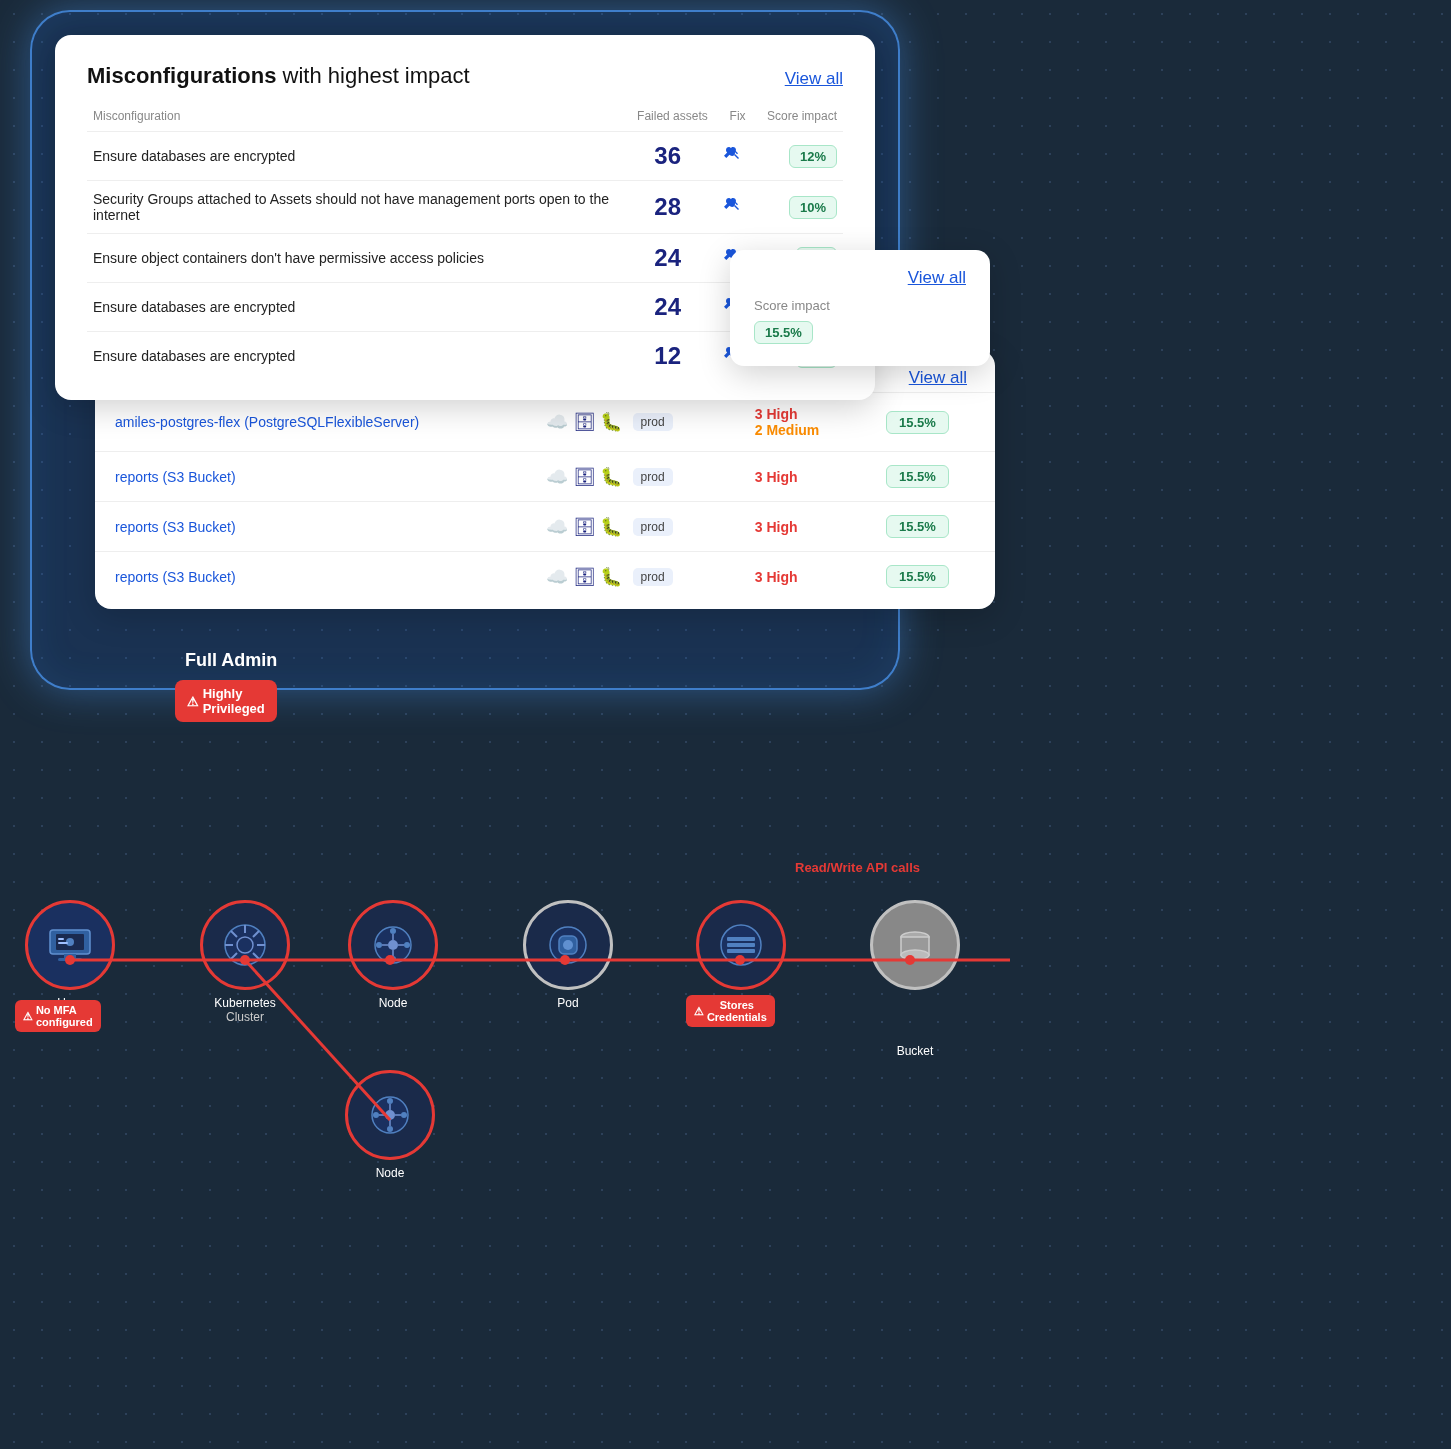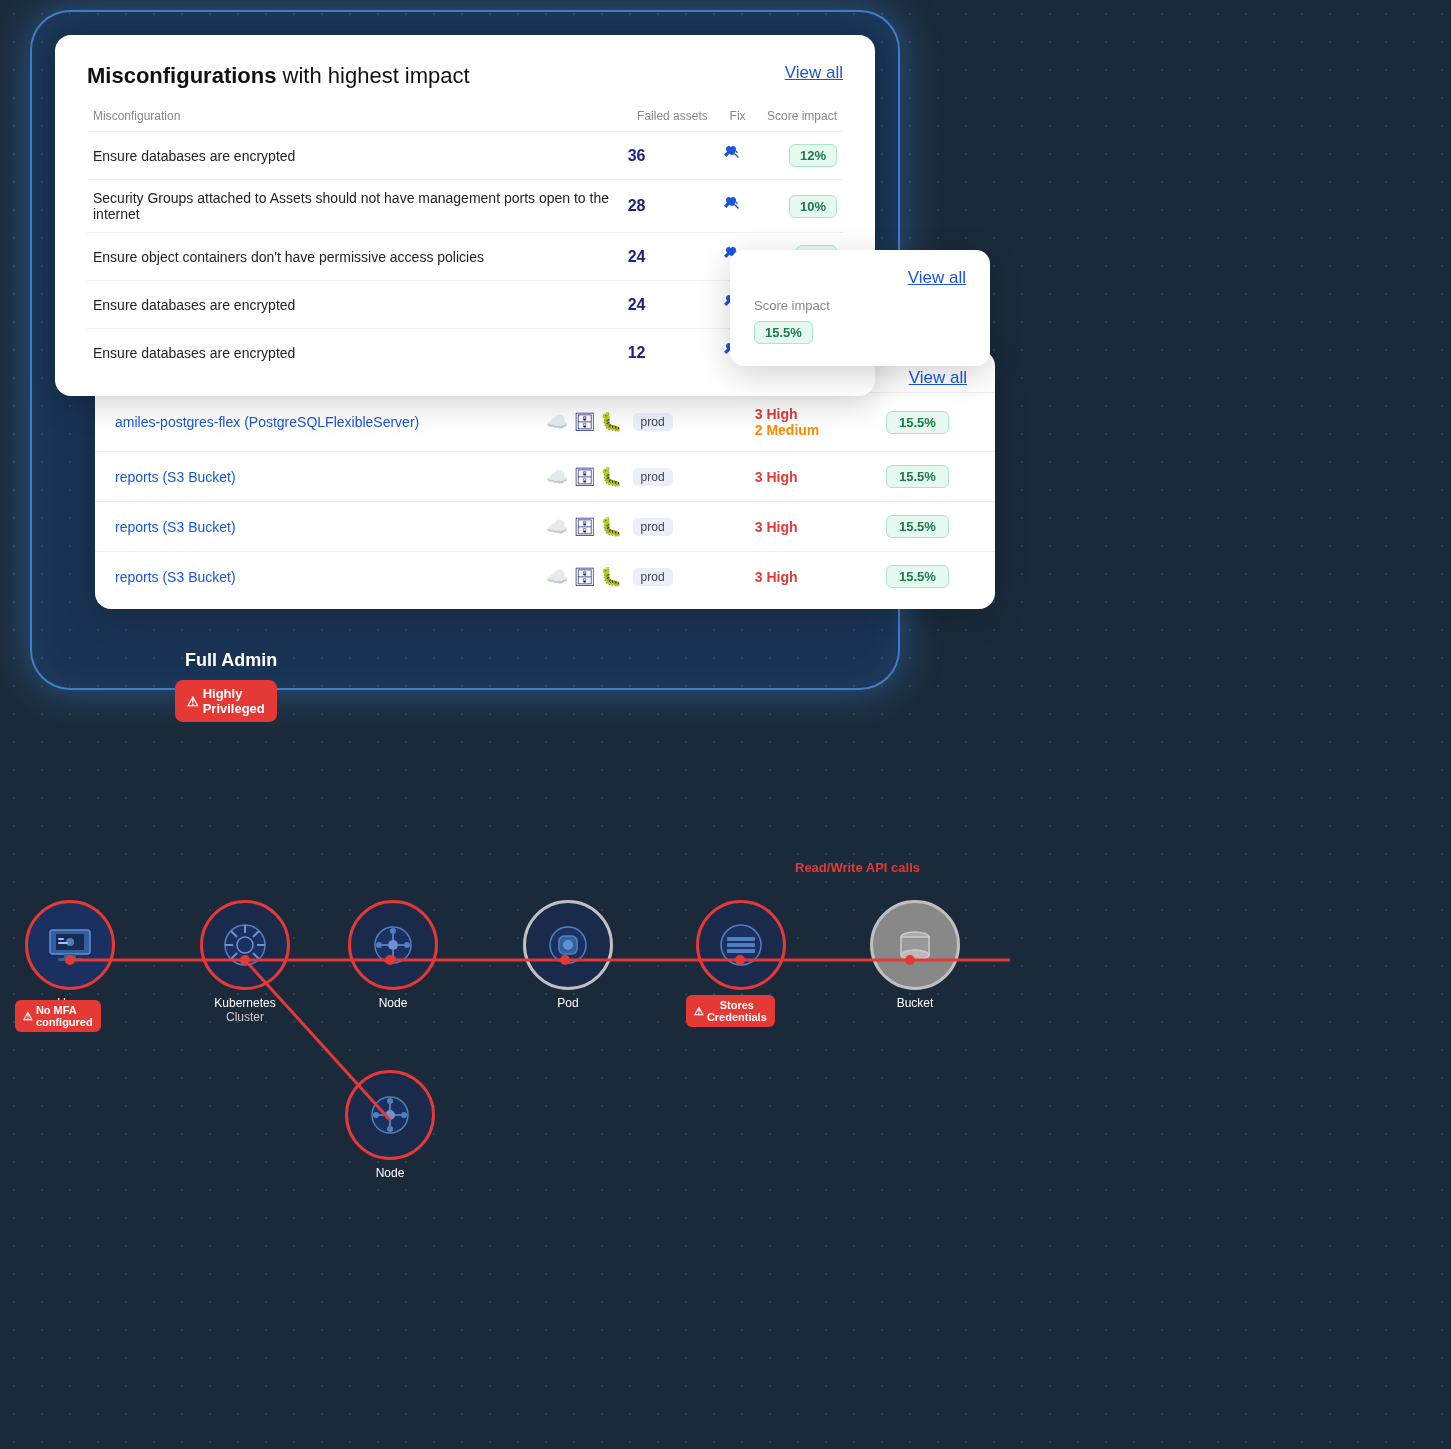--- a/index.html
+++ b/index.html
@@ -52,21 +52,21 @@
       width: 820px;
       background: #fff;
       border-radius: 16px;
       padding: 28px 32px 20px 32px;
       box-shadow: 0 8px 32px rgba(0,0,0,0.18);
       z-index: 10;
     }
 
     .misconfig-header {
       display: flex;
-      align-items: flex-start;
+      align-items: flex-end;
       justify-content: space-between;
       margin-bottom: 16px;
     }
 
     .misconfig-title {
       font-size: 22px;
       color: #111;
     }
 
     .misconfig-title strong {
@@ -102,24 +102,24 @@
     }
 
     .misconfig-table tbody tr td {
       padding: 10px 6px;
       font-size: 14px;
       color: #222;
       vertical-align: middle;
     }
 
     .misconfig-table tbody tr td.number {
-      font-size: 16px;
+      font-size: 24px;
       font-weight: 800;
       color: #1a237e;
-      text-align: left;
+      text-align: center;
     }
 
     .misconfig-table tbody tr td.fix-icon {
       text-align: center;
       font-size: 18px;
       color: #1a56db;
     }
 
     .score-badge {
       display: inline-block;
@@ -623,21 +623,21 @@
       <div class="stores-cred-badge" style="position:absolute; top:95px; left:-10px;">
         <span>⚠</span>
         <span>Stores<br>Credentials</span>
       </div>
     </div>
 
     <div class="read-write-label" style="position:absolute; top:230px; left:795px;">
       <span>Read/Write API calls</span>
     </div>
 
-    <div style="position:absolute; top:270px; left:870px; display:flex; flex-direction:column; align-items:center;">
+    <div style="position:absolute; top:270px; left:870px; display:flex; flex-direction:column; align-items:center;gap:48px;">
       <div class="node-circle node-dark" style="background:#888; border:3px solid #c0c0c0; width:90px; height:90px;">
         <svg width="44" height="44" viewBox="0 0 44 44" fill="none">
           <ellipse cx="22" cy="14" rx="14" ry="5" fill="#aaa" stroke="#ccc" stroke-width="1.5"></ellipse>
           <rect x="8" y="14" width="28" height="18" fill="#999" stroke="#ccc" stroke-width="1.5"></rect>
           <ellipse cx="22" cy="32" rx="14" ry="5" fill="#bbb" stroke="#ccc" stroke-width="1.5"></ellipse>
         </svg>
       </div>
       <div class="node-label">Bucket</div>
     </div>
 

